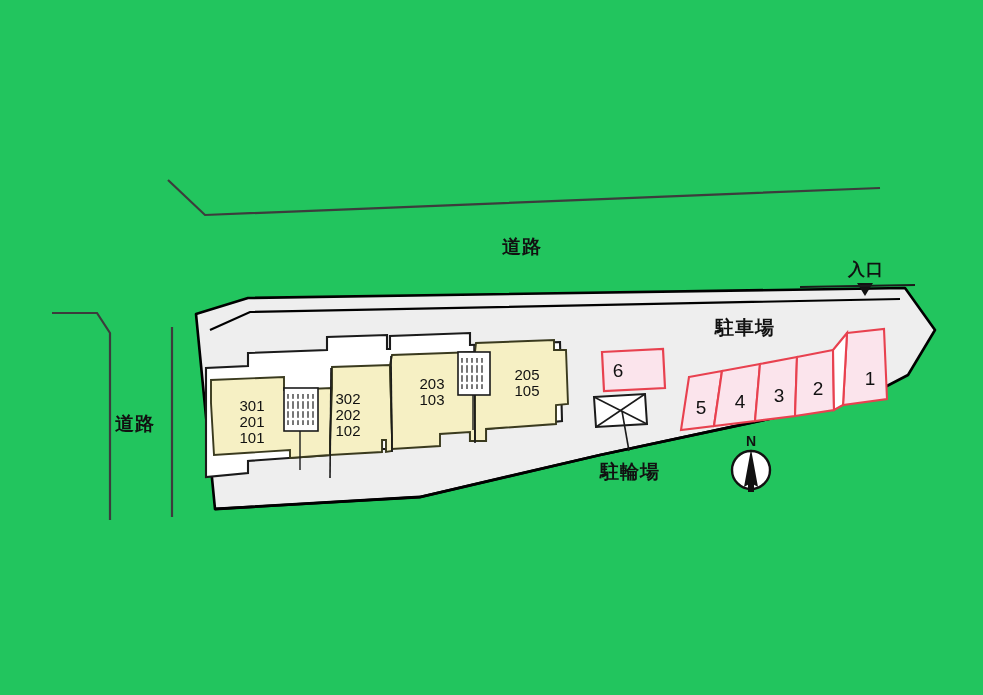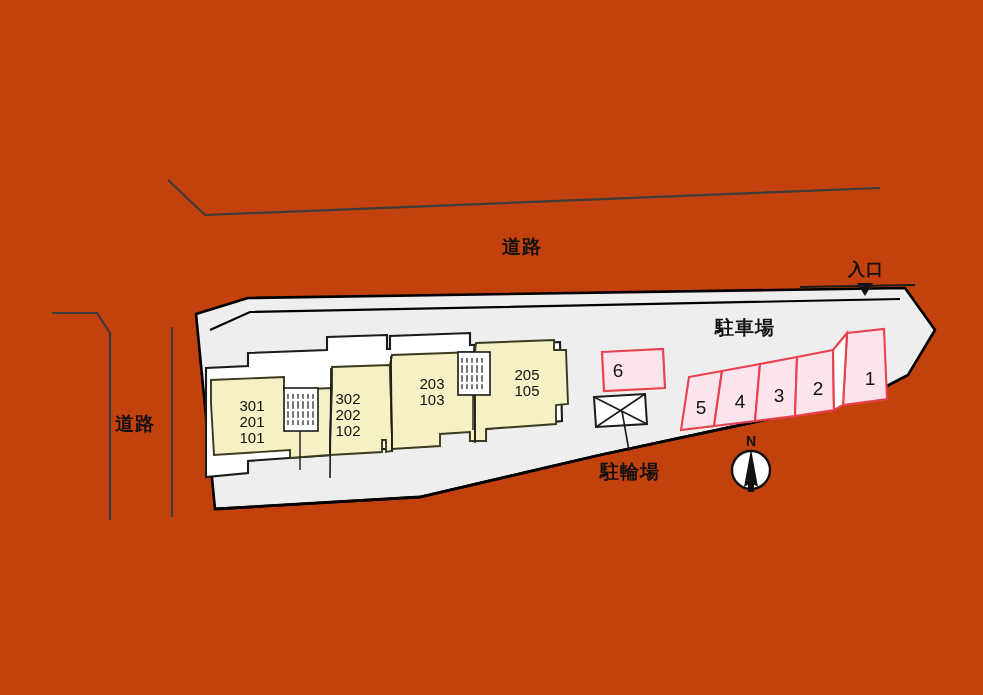--- a/index.html
+++ b/index.html
@@ -12,21 +12,21 @@
     width: 983px;
     height: 695px;
     font-family: "Liberation Sans", "DejaVu Sans", sans-serif;
     overflow: hidden;
     position: relative;
   }
   #map-root {
     position: relative;
     width: 983px;
     height: 695px;
-    background: #c2410c;
+    background: #22c55e;
   }
   svg#site-plan {
     display: block;
     width: 983px;
     height: 695px;
   }
   .lbl {
     font-family: "Liberation Sans", "DejaVu Sans", sans-serif;
     fill: #111111;
   }

